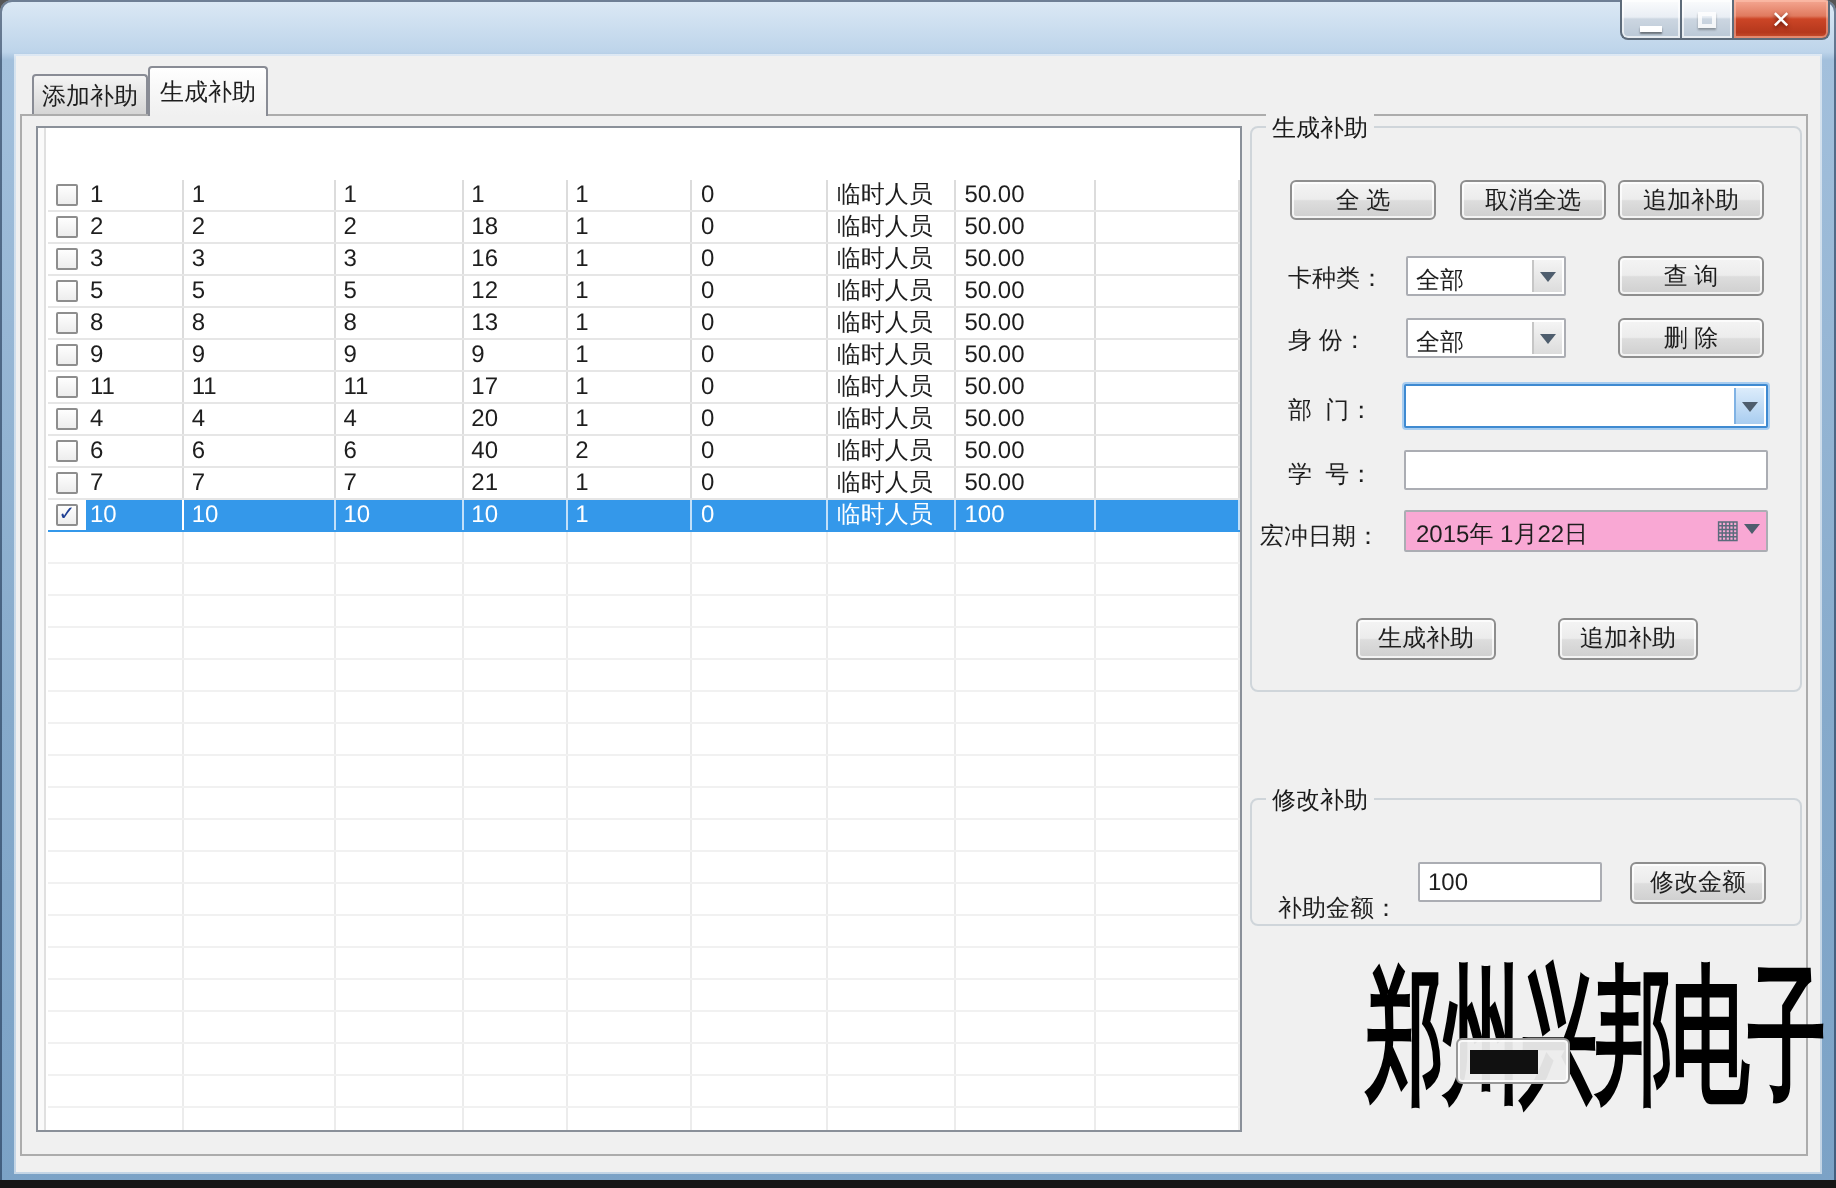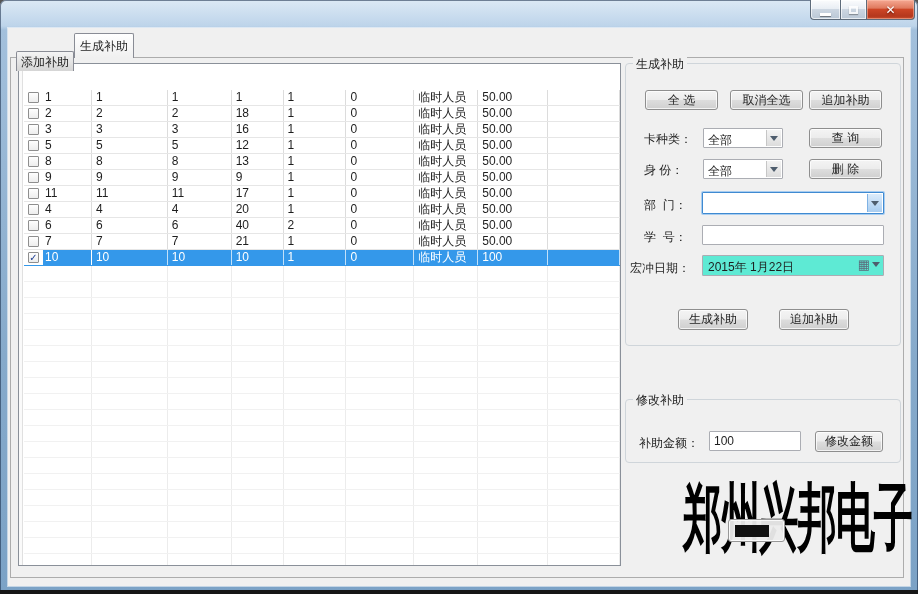--- a/index.html
+++ b/index.html
@@ -24,21 +24,21 @@
     background:linear-gradient(#f5a893,#e07a5f 42%,#cc4526 50%,#b5381d 85%,#c9502f);box-shadow:inset 0 0 0 1px rgba(255,200,180,.5);}
   .g-min{width:11px;height:3px;background:#fff;margin-top:9px;box-shadow:0 1px 1px rgba(0,0,0,.45);}
   .g-max{width:9px;height:8px;border:2px solid rgba(255,255,255,.8);background:transparent;box-shadow:0 1px 1px rgba(0,0,0,.3);}
   .g-x{color:#fff;font-size:12px;font-weight:bold;text-shadow:0 1px 2px rgba(70,10,0,.8);}
   
   .client{position:absolute;left:8px;top:28px;width:902px;height:558px;background:#f0f0f0;box-shadow:0 0 0 1px rgba(255,255,255,.55);}
   .bottomstrip{position:absolute;left:0;bottom:0;width:100%;height:4px;background:#161616;}
   
   .tab{position:absolute;font-size:12px;color:#1e1e1e;text-align:center;z-index:3;
     border:1px solid #898c95;border-bottom:none;border-radius:2px 2px 0 0;}
-  .tab.inactive{left:8px;top:9px;width:58px;height:20px;line-height:20px;background:linear-gradient(#f4f4f4,#e2e2e2 60%,#d5d5d5);margin-top:14px;}
+  .tab.inactive{left:8px;top:9px;width:58px;height:20px;line-height:20px;background:linear-gradient(#f4f4f4,#e2e2e2 60%,#d5d5d5);}
   .tab.active{left:66px;top:5px;width:60px;height:25px;line-height:24px;background:linear-gradient(#ffffff,#f4f4f4 70%,#f0f0f0);}
   .tabpage{position:absolute;left:2px;top:29px;width:894px;height:521px;background:#f0f0f0;border:1px solid #acacac;z-index:1;}
   
   .grid{position:absolute;left:7px;top:5px;width:603px;height:503px;background:#fff;border:1px solid #8a9099;overflow:hidden;}
   .gridstrip{position:absolute;left:0;top:0;bottom:0;width:4px;background:#fafafa;border-right:1px solid #e0e0e0;}
   .ghead{position:absolute;left:5px;top:0;right:0;height:25px;display:flex;border-bottom:1px solid #d0d0d0;
     background:linear-gradient(#ffffff,#f8f8f8 55%,#f0f0f0);}
   .hcell{height:25px;line-height:25px;font-size:12px;color:#1e1e1e;padding-left:4px;border-right:1px solid #d8d8d8;overflow:hidden;white-space:nowrap;}
   .gbody{position:absolute;left:5px;top:26px;right:0;bottom:0;}
   .row{display:flex;height:16px;border-bottom:1px solid #e6e6e6;font-size:12px;color:#1e1e1e;}
@@ -65,21 +65,21 @@
     background:linear-gradient(#f4f4f4,#ececec 48%,#dddddd 52%,#cfcfcf);box-shadow:inset 0 0 0 1px rgba(255,255,255,.75);
     font-size:12px;color:#1e1e1e;text-align:center;white-space:pre;}
   .combo{position:absolute;height:20px;background:#fff;border:1px solid #abadb3;border-radius:1px;}
   .combo .val{position:absolute;left:4px;top:3px;font-size:12px;color:#1e1e1e;}
   .combo .az{position:absolute;right:1px;top:1px;bottom:1px;width:15px;background:linear-gradient(#f4f4f4,#dcdcdc);
     border-left:1px solid #c6c6c6;display:flex;align-items:center;justify-content:center;}
   .tri{width:0;height:0;border-left:4px solid transparent;border-right:4px solid transparent;border-top:5px solid #4e5d6d;}
   .combo.focus{border-color:#3f8ad1;box-shadow:0 0 0 1px #a8cdf0;}
   .combo.focus .az{background:linear-gradient(#dcecfb,#a9cdf0);border-left-color:#7fb2e4;}
   .tbox{position:absolute;height:20px;background:#fff;border:1px solid #abadb3;border-radius:1px;font-size:12px;padding:0 4px;color:#1e1e1e;}
-  .dtp{position:absolute;height:21px;background:#5eead4;border:1px solid #abadb3;border-radius:1px;}
+  .dtp{position:absolute;height:21px;background:#f9a8d4;border:1px solid #abadb3;border-radius:1px;}
   .dtp .val{position:absolute;left:5px;top:3px;font-size:12px;color:#1e1e1e;white-space:pre;}
   .dtp .icons{position:absolute;right:3px;top:2px;display:flex;align-items:center;gap:2px;}
   .calicon{font-size:13px;line-height:13px;color:#5b6b7c;}
   
   .watermark{position:absolute;right:-2px;top:453px;z-index:5;font-size:74px;line-height:1;font-weight:900;color:#000;
     white-space:nowrap;transform:scaleX(.53);transform-origin:right top;letter-spacing:-2px;}
   .overlaybox{position:absolute;left:720px;top:491px;width:57px;height:23px;z-index:6;
     background:rgba(236,236,236,.95);border:1px solid #979797;border-radius:3px;box-shadow:inset 0 0 0 1px rgba(255,255,255,.8);}
   .overlaybox i{position:absolute;left:6px;top:5px;width:34px;height:12px;background:#111;display:block;}
 </style>
@@ -541,21 +541,21 @@
             <i class="tri"></i>
           </span>
         </div>
 
         <button class="btn" style="left:52px;top:245px;width:70px;height:21px">生成补助</button>
         <button class="btn" style="left:153px;top:245px;width:70px;height:21px">追加补助</button>
       </div>
 
       <div class="group g2">
         <span class="glabel">修改补助</span>
-        <span class="lbl" style="left:13px;top:35px">补助金额：</span>
+        <span class="lbl" style="left:13px;top:46px">补助金额：</span>
         <input class="tbox" style="left: 83px; top: 31px; width: 92px;" value="100">
         <button class="btn" style="left:189px;top:31px;width:68px;height:21px">修改金额</button>
       </div>
 
     </div>
 
     <div class="watermark">郑州兴邦电子</div>
     <div class="overlaybox">
         <i></i>
       </div>

